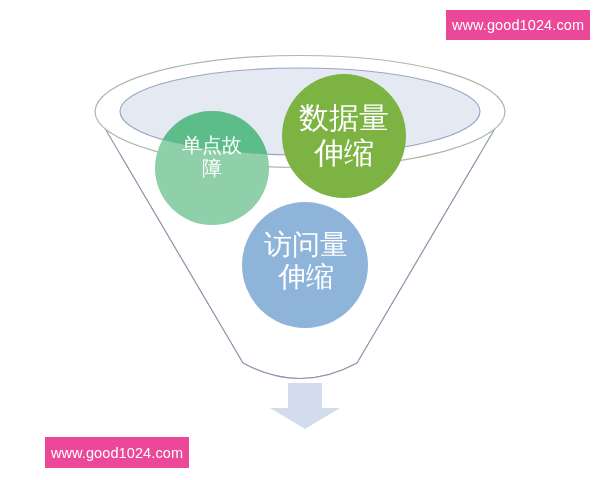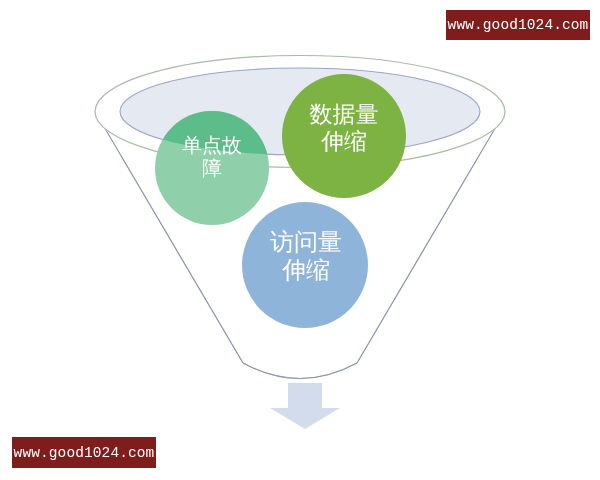--- a/index.html
+++ b/index.html
@@ -19,29 +19,30 @@
     overflow: hidden;
   }
   #scene {
     position: absolute;
     inset: 0;
     width: 600px;
     height: 480px;
   }
   .wm {
     position: absolute;
-    background: #7f1d1d;
+    background: #ec4899;
     color: #ffffff;
     display: flex;
     align-items: center;
     justify-content: center;
-    font-family: Liberation Mono, monospace;
+    font-family: Liberation Sans, sans-serif;
     font-size: 14.5px;
     letter-spacing: 0.1px;
     white-space: nowrap;
+    margin-left: 33px;
   }
   #wm-top {
     right: 10px;
     top: 10px;
     width: 144px;
     height: 30px;
   }
   #wm-bottom {
     left: 12px;
     bottom: 12px;
@@ -62,28 +63,28 @@
   #label-spof {
     left: 160px;
     top: 134px;
     width: 104px;
     font-size: 20px;
   }
   #label-data {
     left: 286px;
     top: 101px;
     width: 116px;
-    font-size: 23px;
+    font-size: 30px;
     text-align: center;
   }
   #label-traffic {
     left: 251px;
     top: 229px;
     width: 110px;
-    font-size: 24px;
+    font-size: 28px;
   }
 </style>
 </head>
 <body>
 
 <div id="stage">
 
   <svg id="scene" viewBox="0 0 600 480" xmlns="http://www.w3.org/2000/svg">
 
     <defs>

